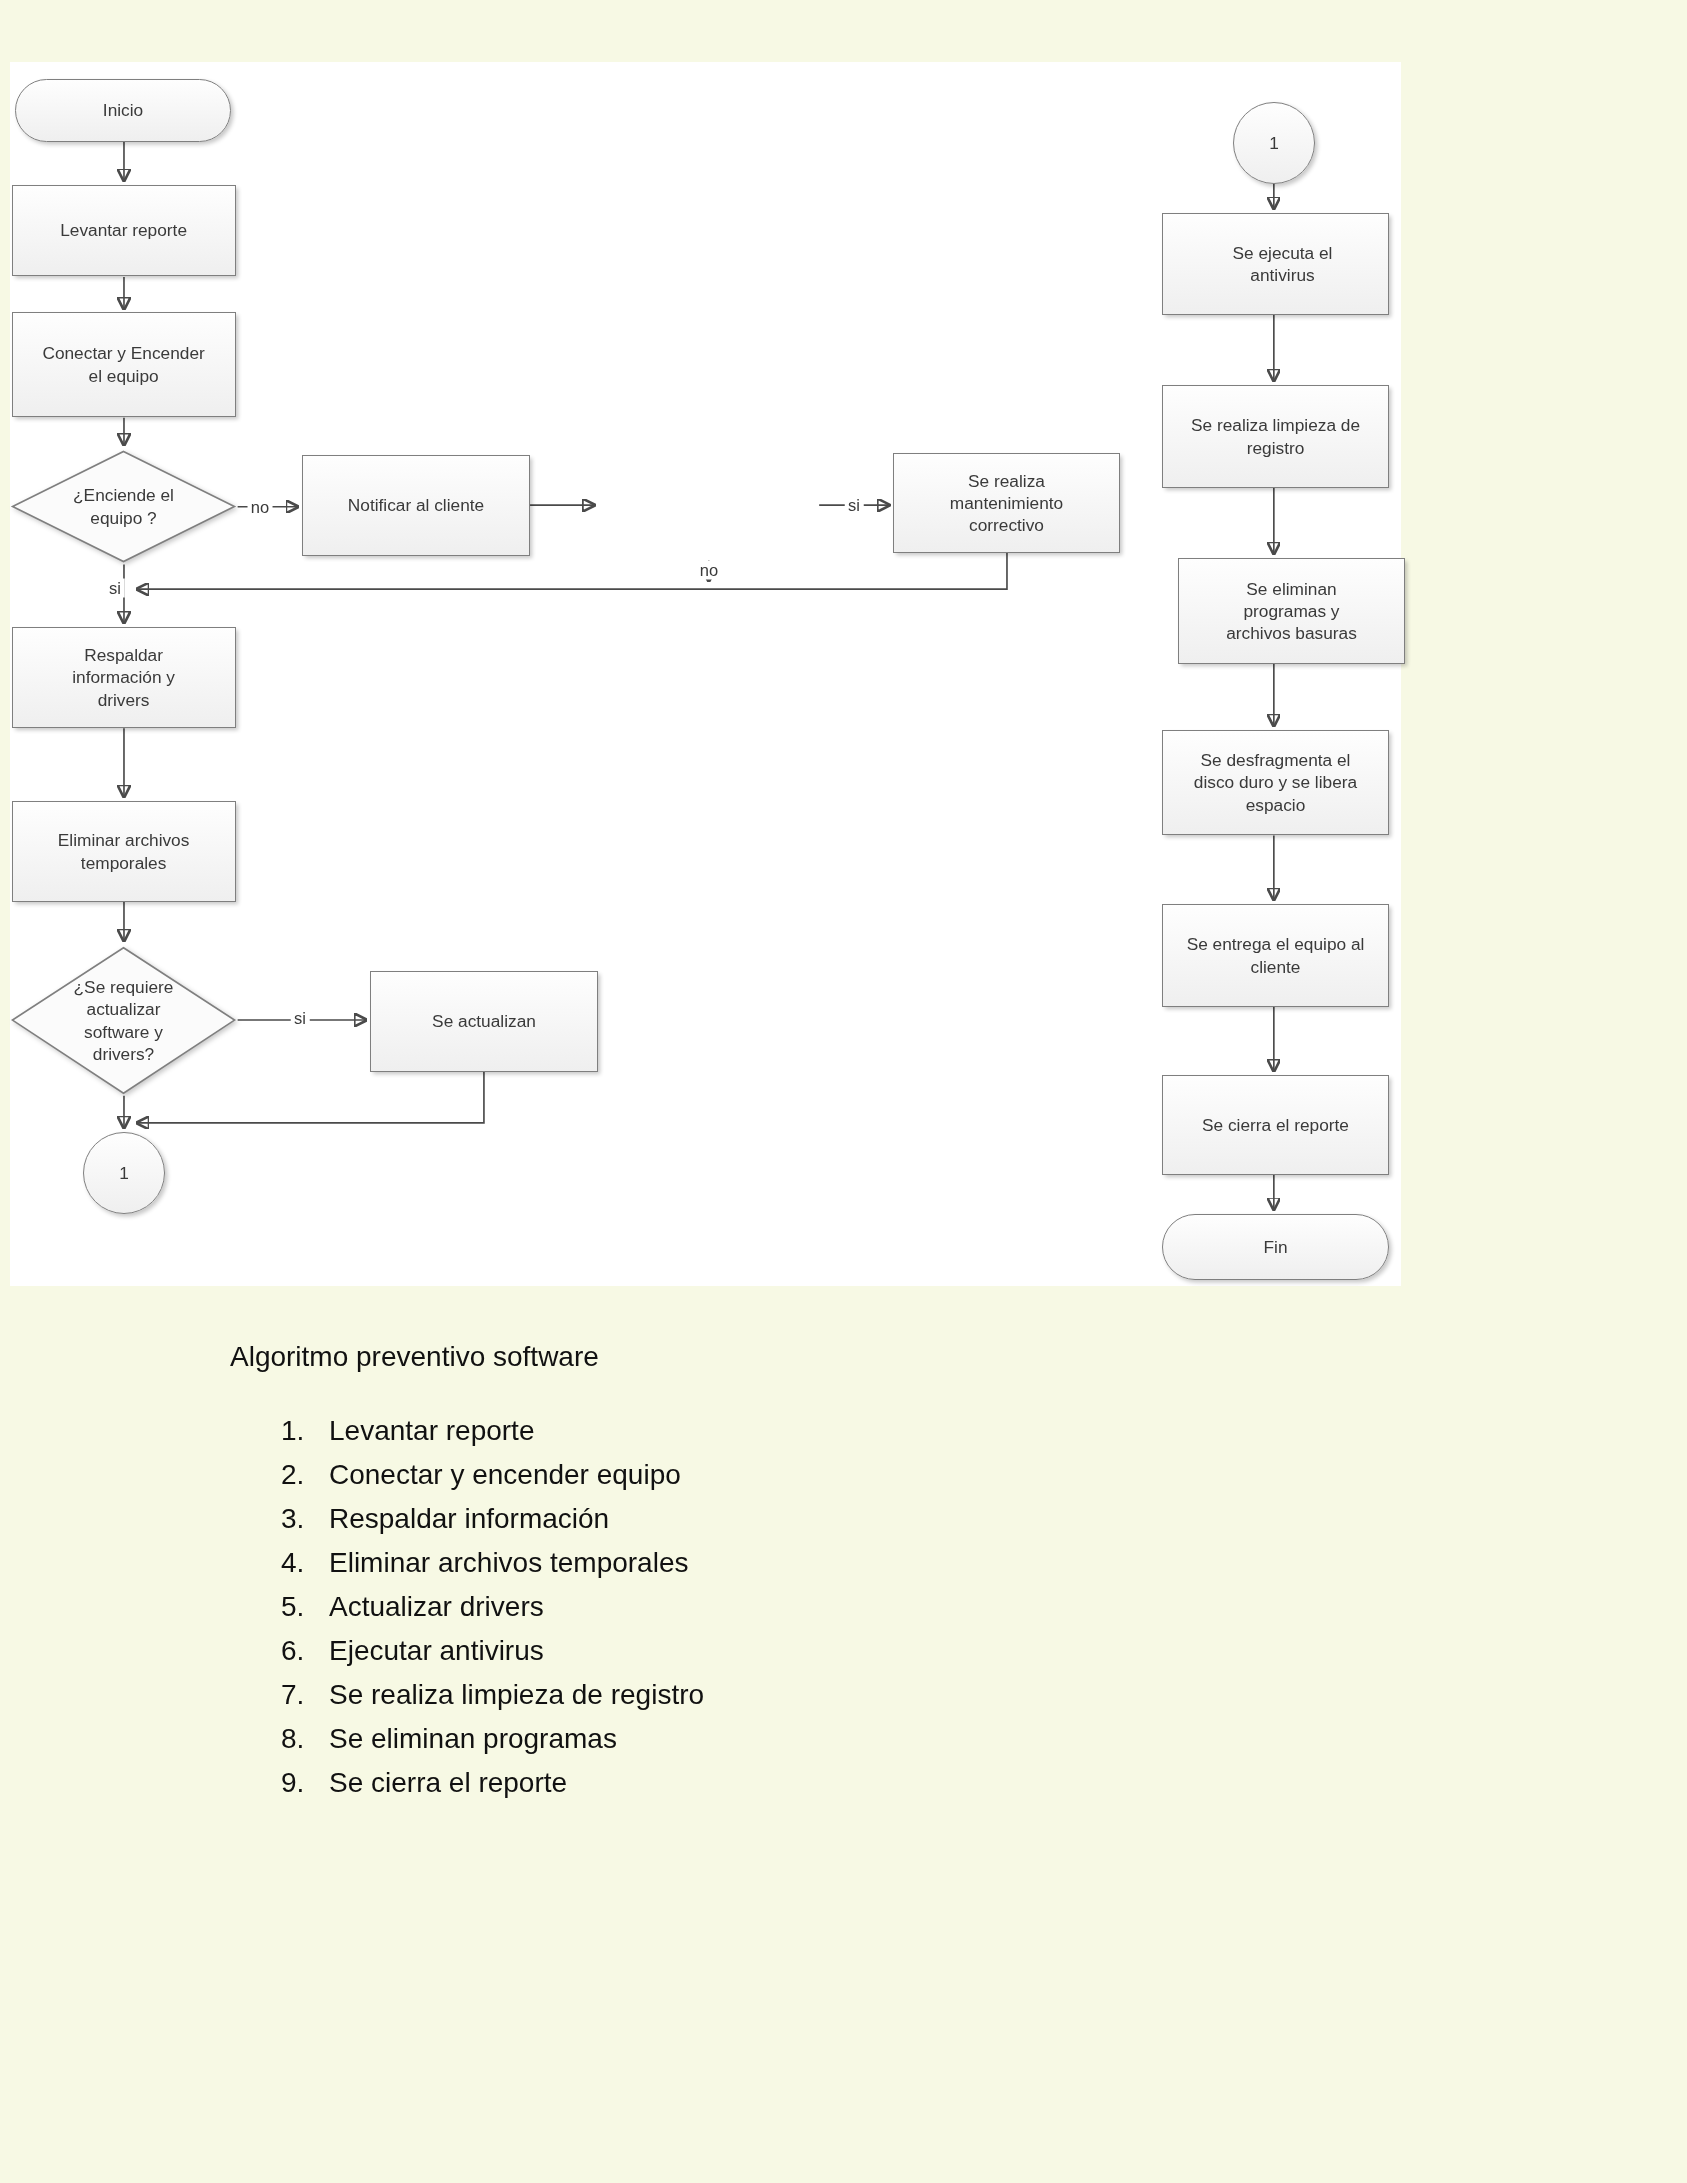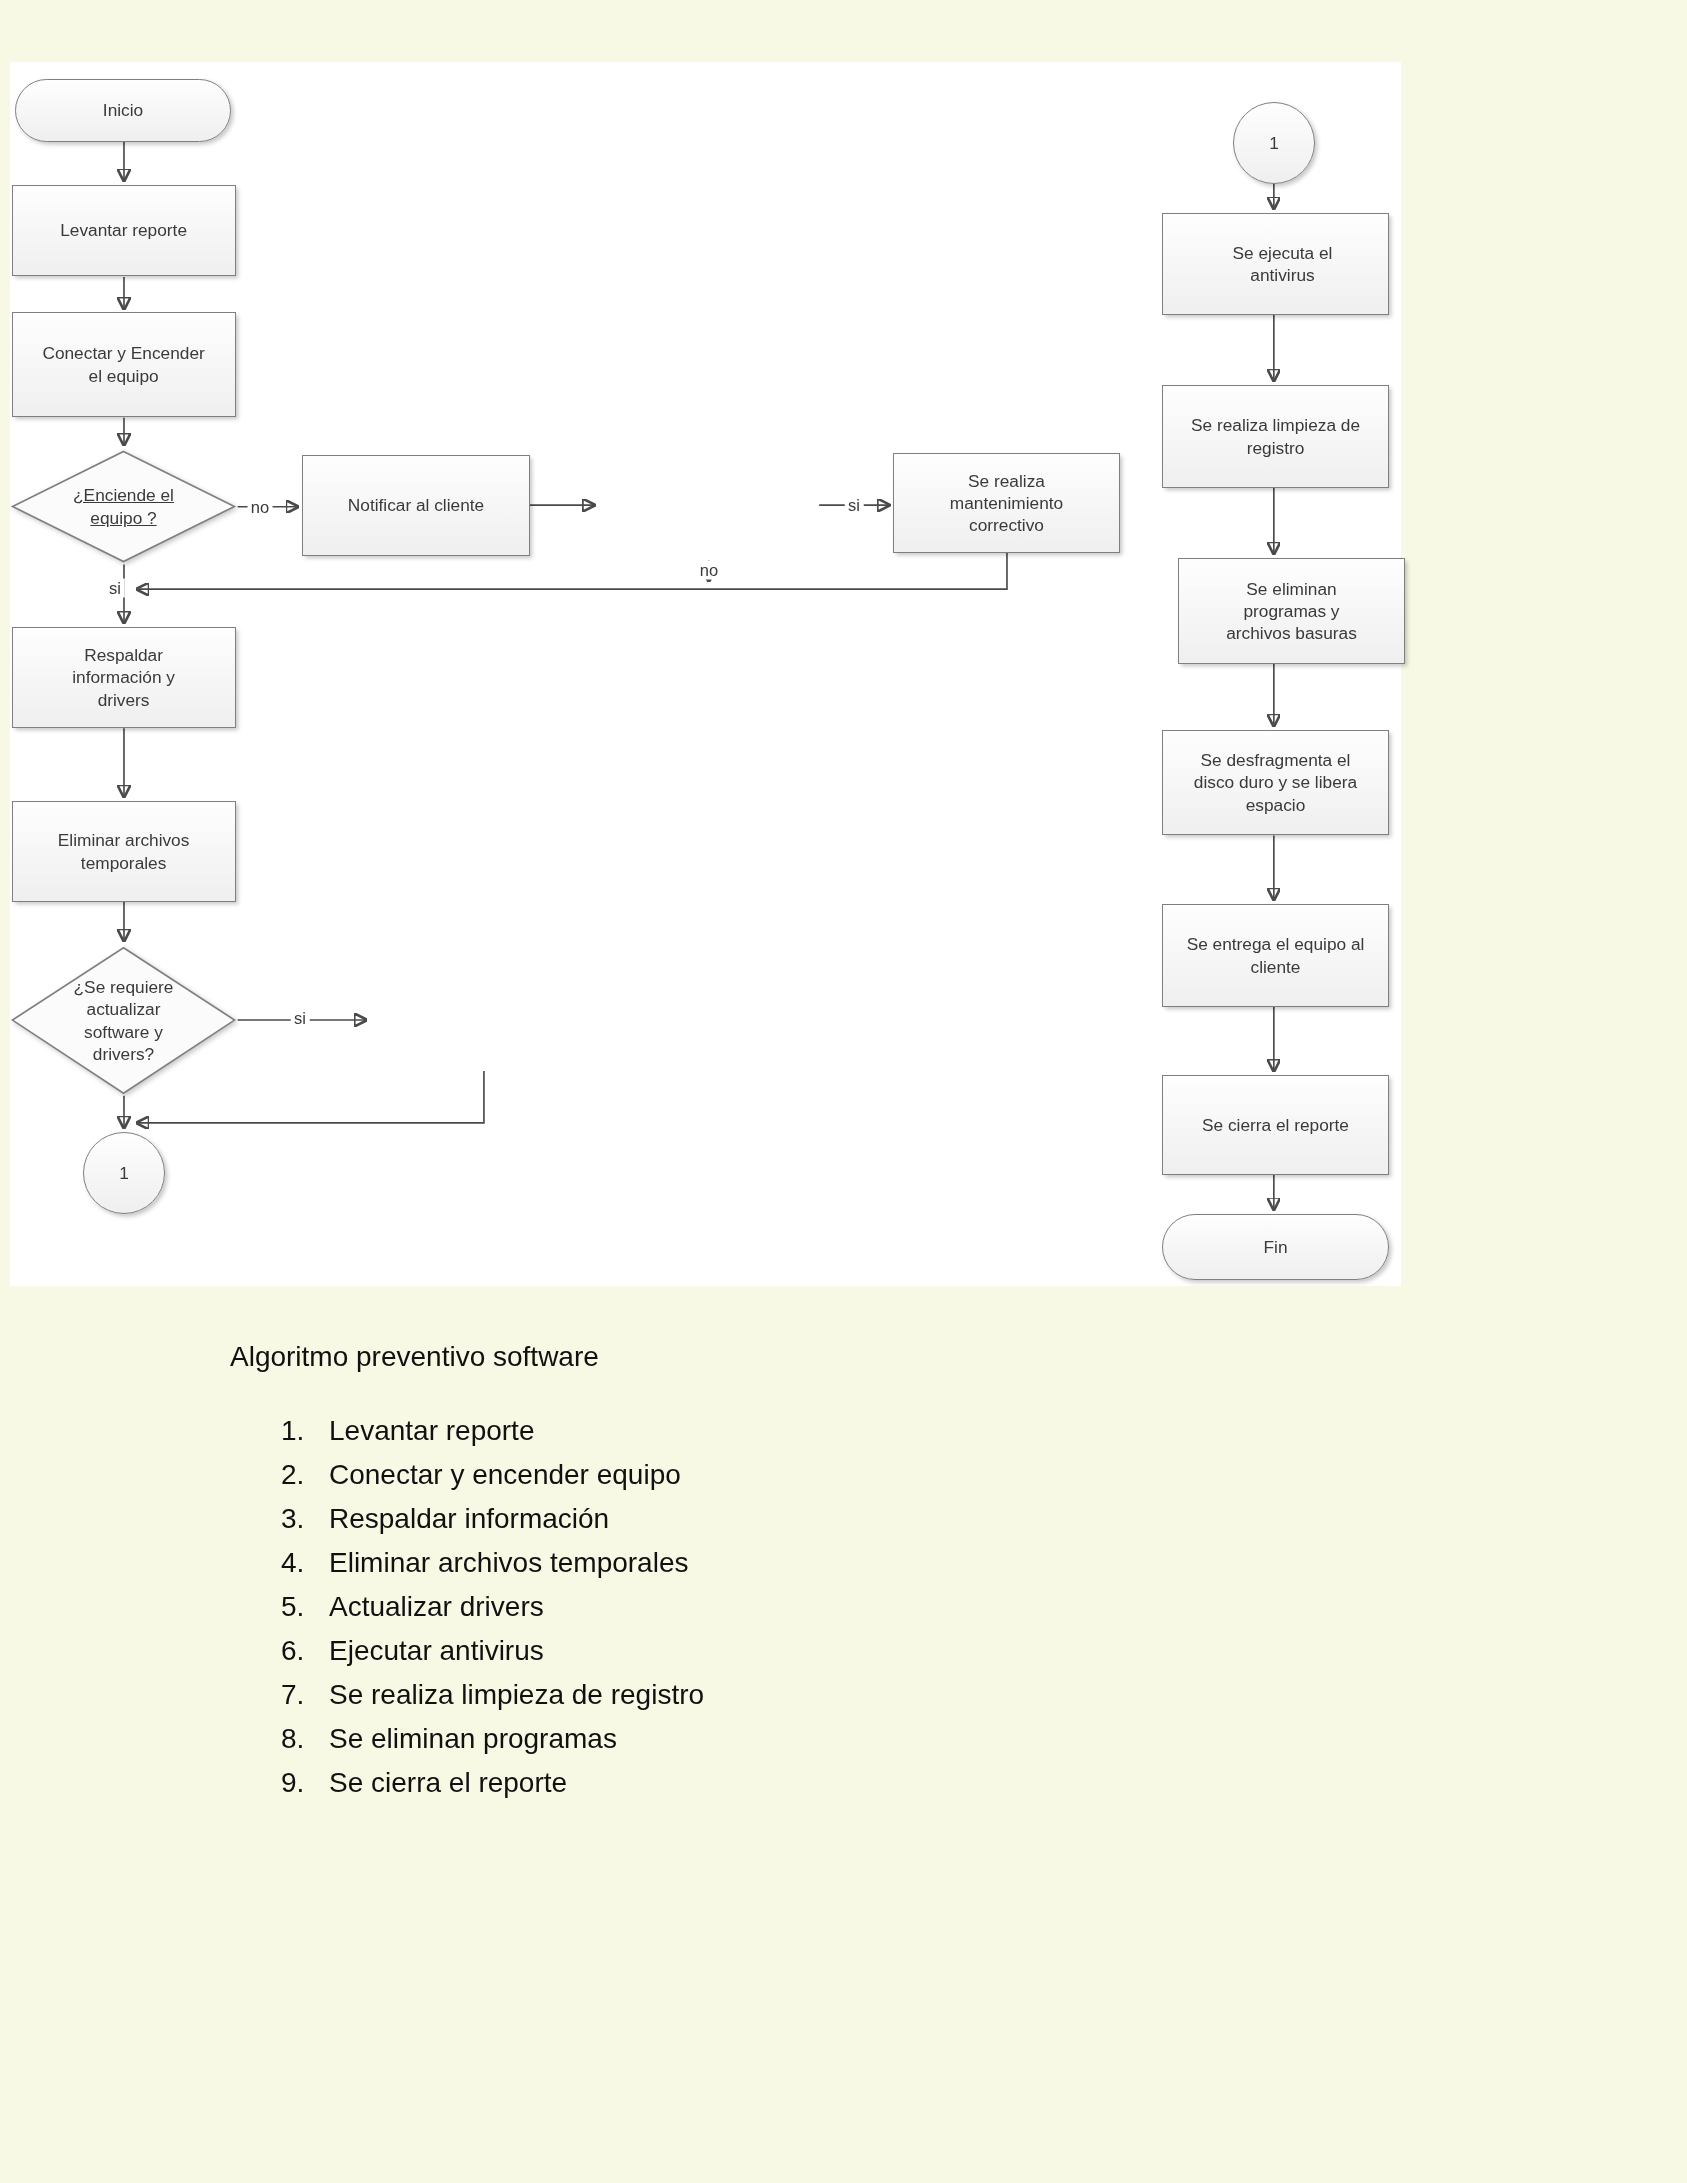--- a/index.html
+++ b/index.html
@@ -87,21 +87,21 @@
   </div>
 
   <div class="node proc" style="left:1.6px;top:250px;width:224px;height:105px;">
     <span class="lbl" style="max-width:165px;">Conectar y Encender el equipo</span>
   </div>
 
   <div class="node diamond" style="left:0px;top:387px;width:227px;height:115px;">
     <svg width="227" height="115" viewBox="0 0 276 140">
         <polygon points="138,3 273,70 138,137 3,70"></polygon>
       </svg>
-    <span class="lbl" style="max-width:140px;text-decoration:underline;">¿Enciende el equipo ?</span>
+    <span class="lbl" style="max-width:140px;">¿Enciende el equipo ?</span>
   </div>
 
   <div class="node proc" style="left:292px;top:393px;width:228px;height:101px;">
     <span class="lbl">Notificar al cliente</span>
   </div>
 
 
   <div class="node proc" style="left:883px;top:391px;width:227px;height:100px;">
     <span class="lbl" style="max-width:165px;">Se realiza mantenimiento correctivo</span>
   </div>
@@ -114,20 +114,23 @@
     <span class="lbl" style="max-width:181px;">Eliminar archivos temporales</span>
   </div>
 
   <div class="node diamond" style="left:0px;top:883px;width:227px;height:151px;">
     <svg width="227" height="151" viewBox="0 0 276 183">
         <polygon points="138,3 273,91 138,180 3,91"></polygon>
       </svg>
     <span class="lbl" style="max-width:124px;">¿Se requiere actualizar software y drivers?</span>
   </div>
 
+  <div class="node proc" style="left:360px;top:909px;width:228px;height:101px;">
+    <span class="lbl">Se actualizan</span>
+  </div>
 
   <div class="node conn" style="left:73px;top:1070px;width:82px;height:82px;">
     <span class="lbl">1</span>
   </div>
 
   <div class="node conn" style="left:1223px;top:40px;width:82px;height:82px;">
     <span class="lbl">1</span>
   </div>
 
   <div class="node proc" style="left:1152px;top:151px;width:227px;height:102px;padding-left:14px;">

